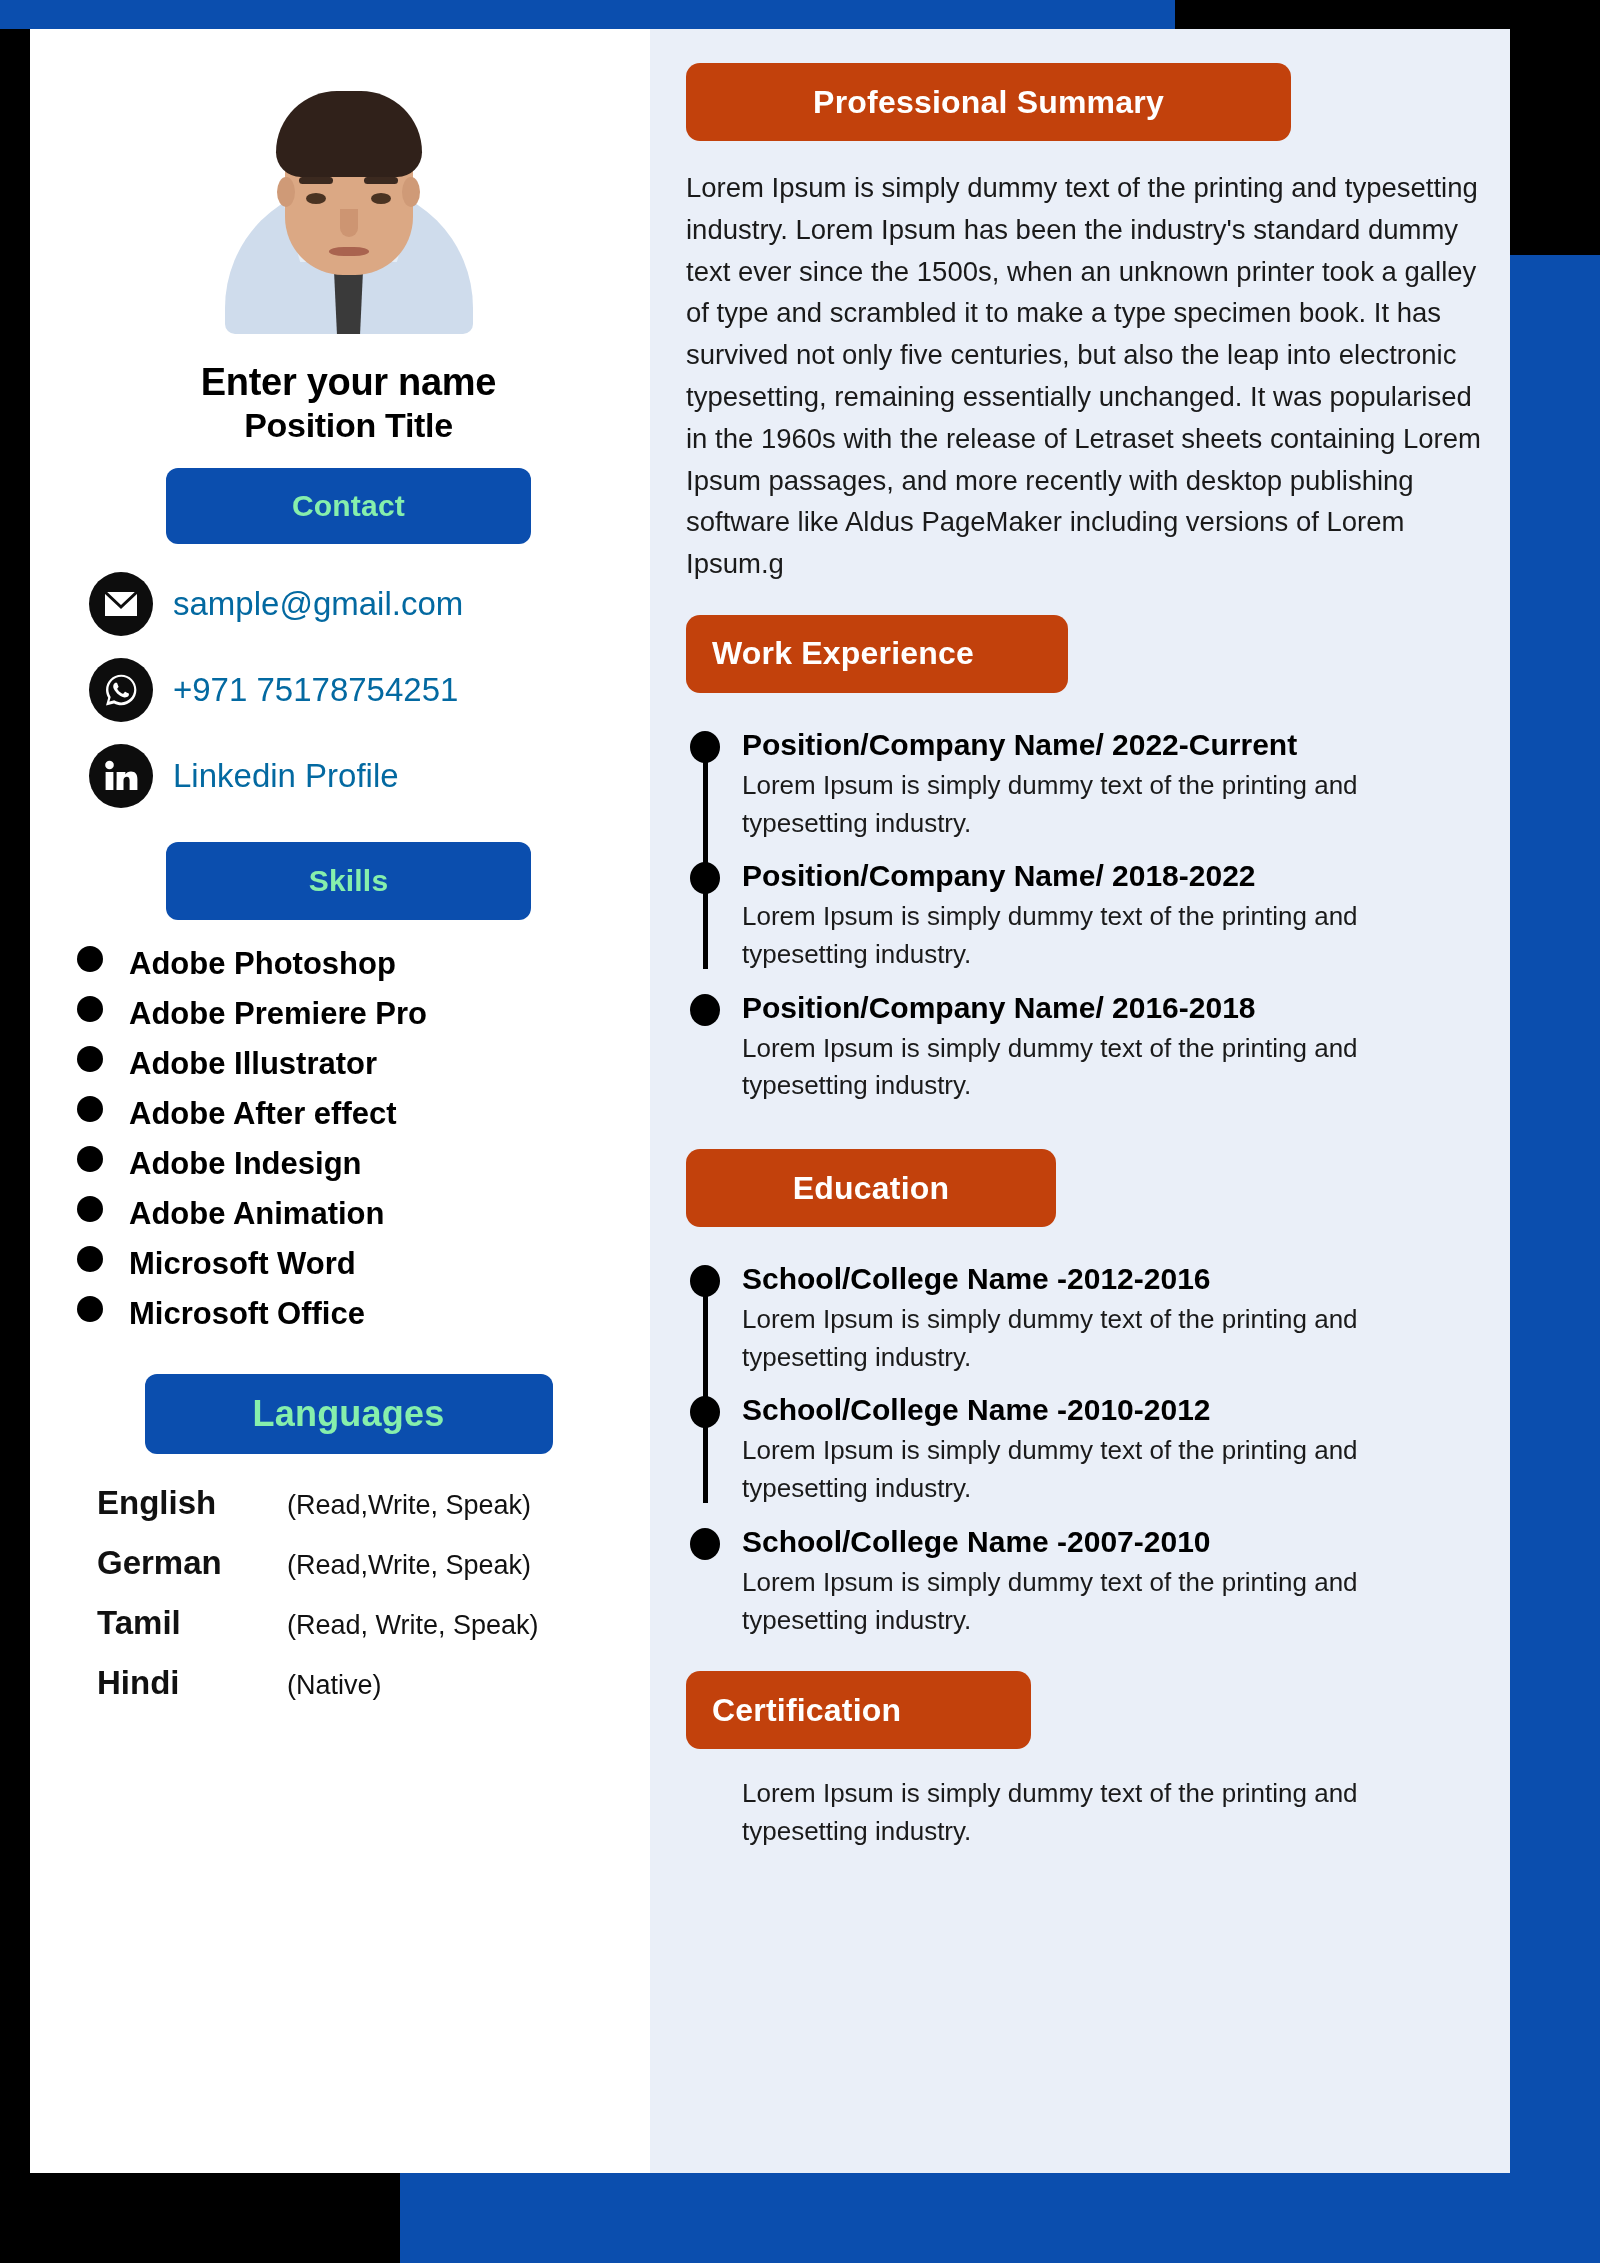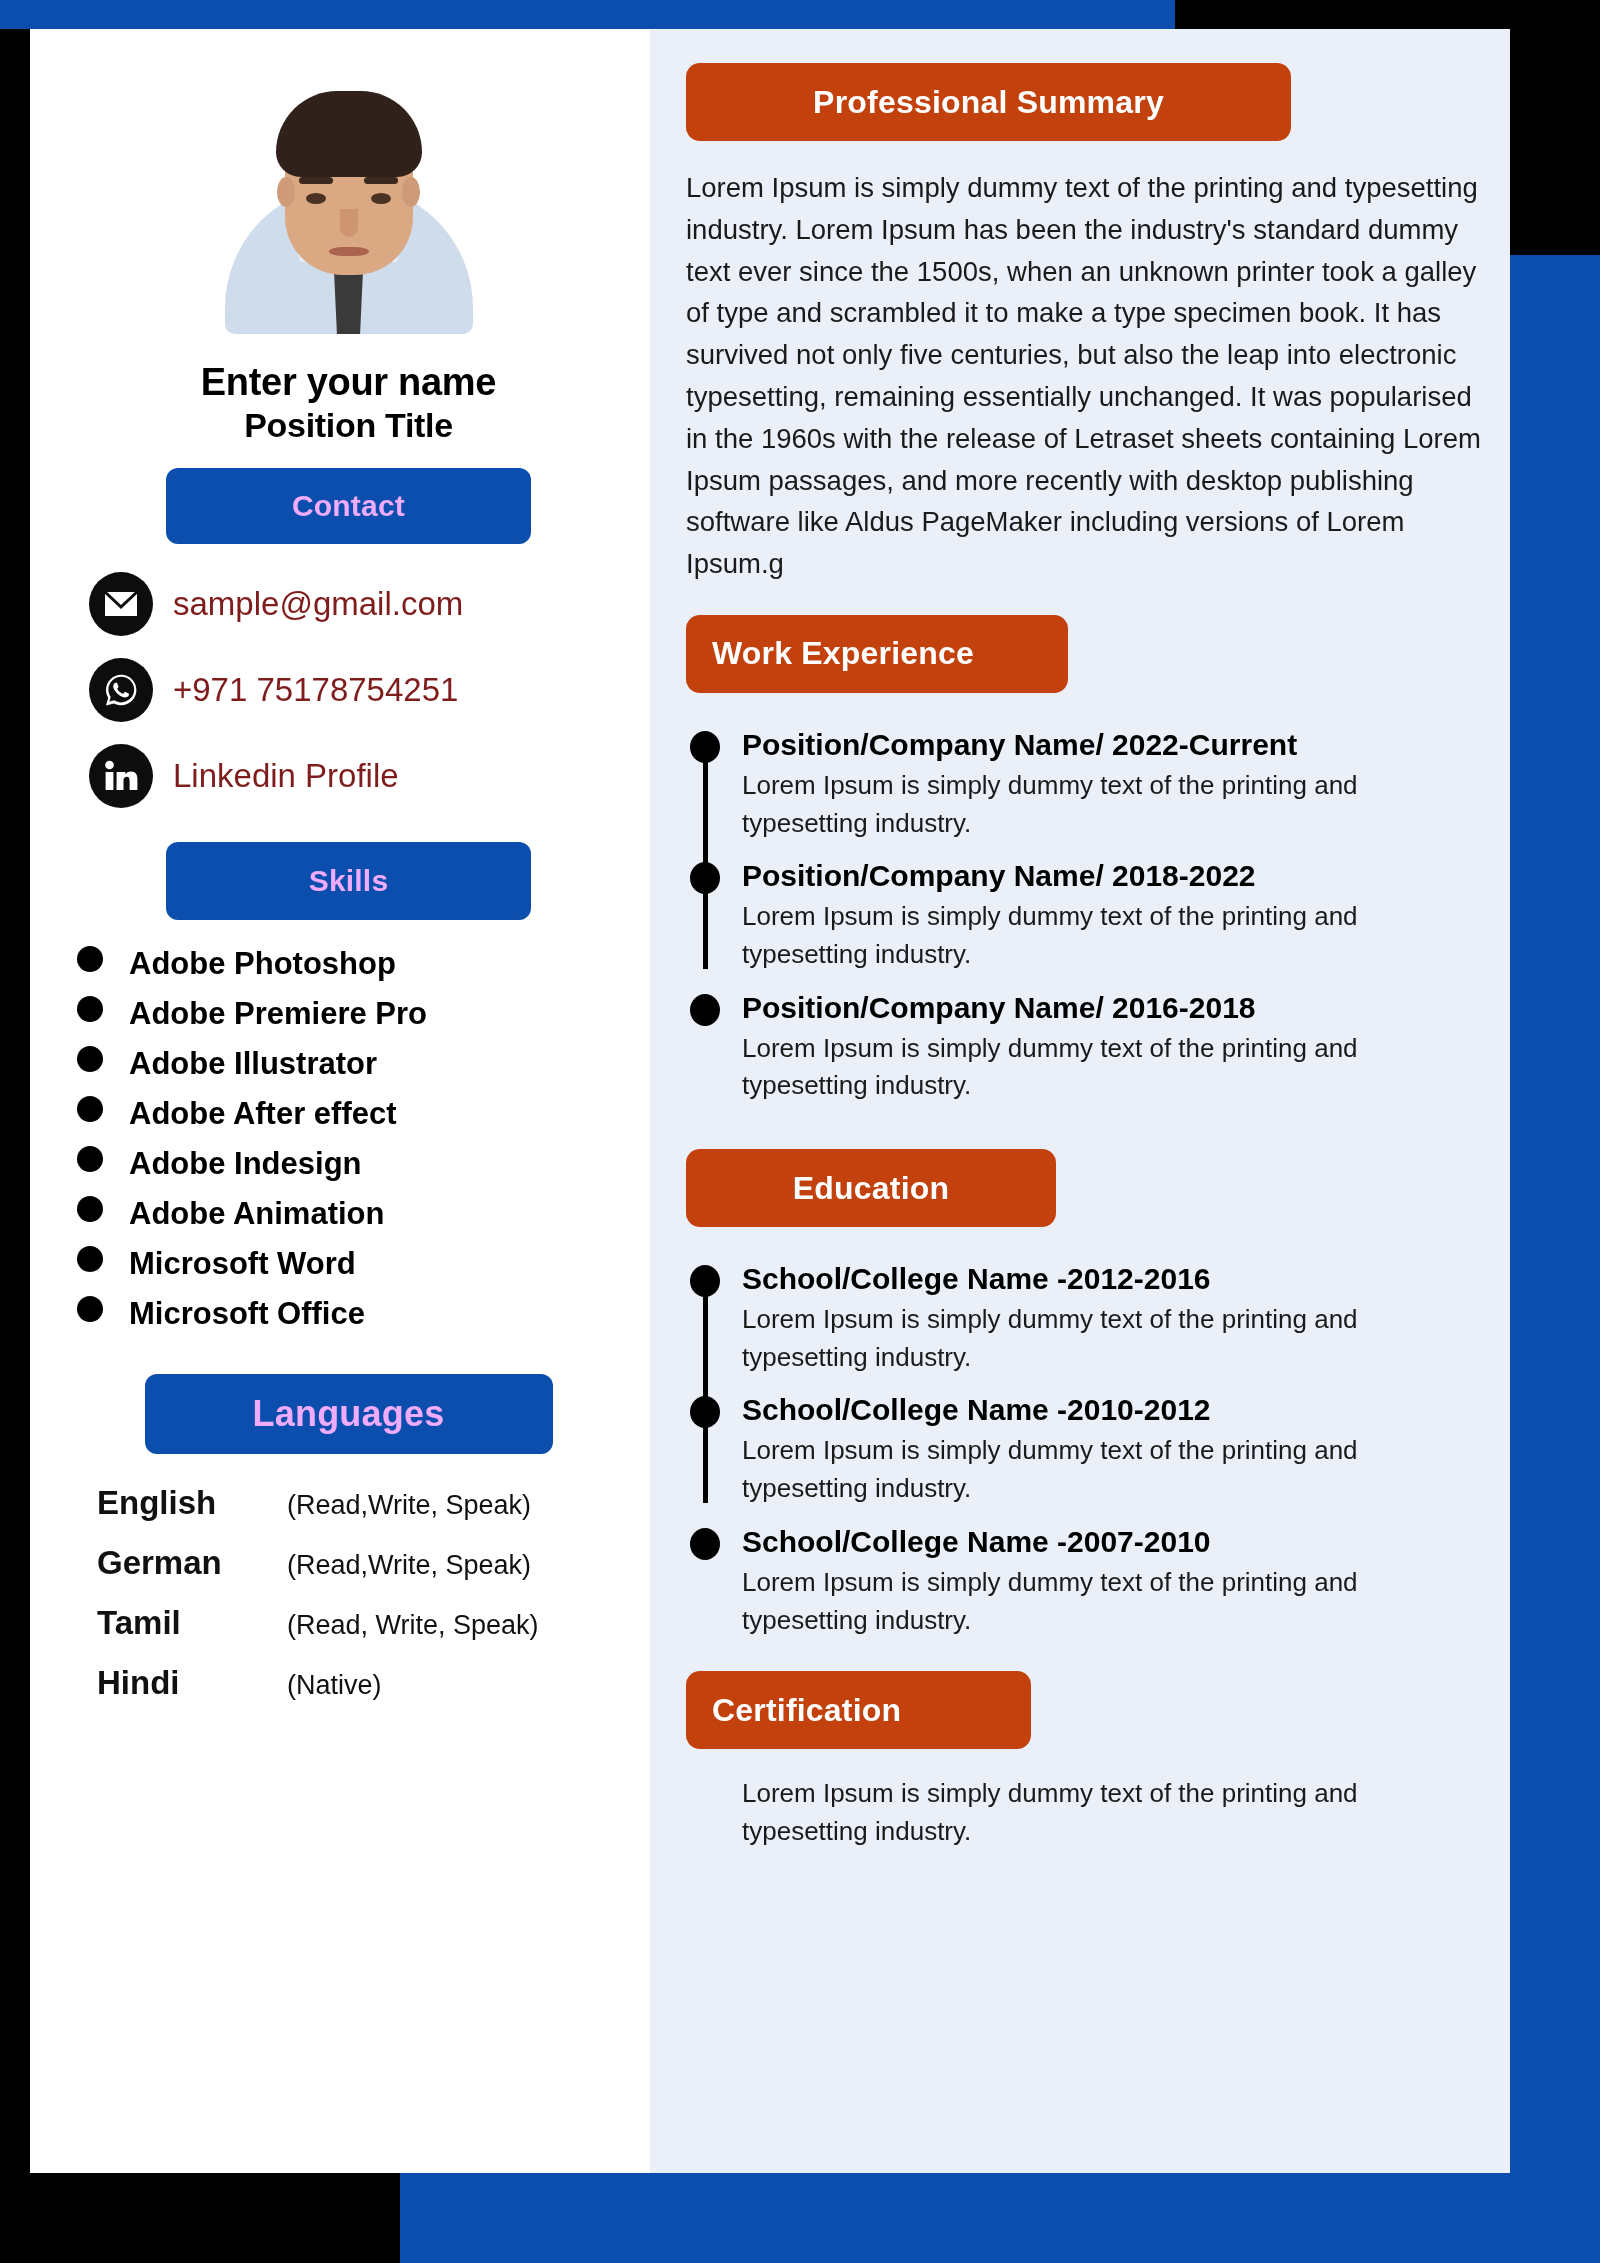--- a/index.html
+++ b/index.html
@@ -177,21 +177,21 @@
   .name-block .pos {
     font-size: 34px;
     font-weight: 700;
     color: #000;
     line-height: 1.2;
     letter-spacing: -0.3px;
   }
 
   .pill {
     background: #0b4eae;
-    color: #f0abfc;
+    color: #86efac;
     border-radius: 12px;
     font-weight: 700;
     display: flex;
     align-items: center;
     justify-content: center;
     letter-spacing: 0.2px;
   }
   .pill-contact {
     width: 365px; height: 76px;
     font-size: 30px;
@@ -222,21 +222,21 @@
     background: #0d0d0d;
     display: flex;
     align-items: center;
     justify-content: center;
     flex: 0 0 auto;
   }
   .cicon svg { display: block; }
   .ctext {
     margin-left: 20px;
     font-size: 33px;
-    color: #7f1d1d;
+    color: #0369a1;
     font-weight: 400;
     white-space: nowrap;
   }
 
   .skills-list {
     margin: 26px 0 0 30px;
   }
   .skill-row {
     display: flex;
     margin-bottom: 14px;

